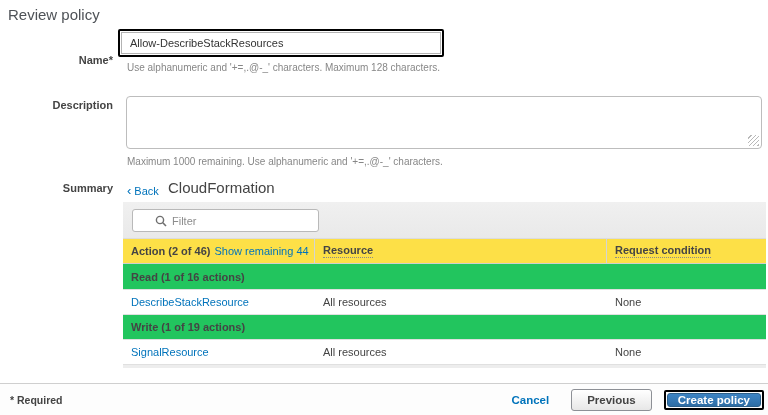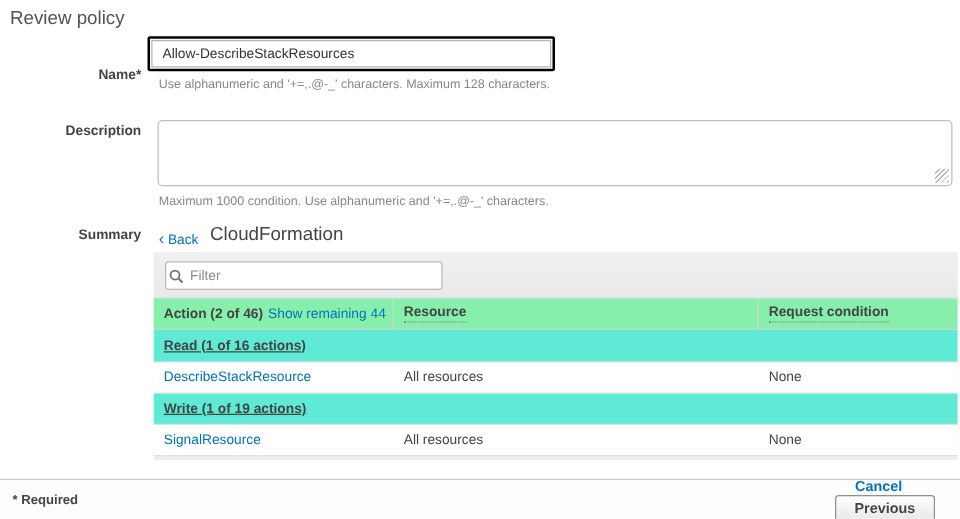--- a/index.html
+++ b/index.html
@@ -27,46 +27,46 @@
     border-radius:4px; resize:none; font-family:"Liberation Sans","DejaVu Sans",sans-serif; font-size:11px; padding:4px 6px; outline:none; }
   .resize-grip { position:absolute; left:748px; top:135px; width:11px; height:11px;
     background:repeating-linear-gradient(135deg, transparent 0 2px, #b9b9b9 2px 3px); cursor:nwse-resize; }
 
   .back-link { position:absolute; left:127px; top:183px; color:#0073bb; font-size:11px; text-decoration:none; cursor:pointer;text-align:center; }
   .back-link .chev { font-size:13px; margin-right:3px; }
   .service-name { position:absolute; left:168px; top:179px; font-size:15px; color:#444; }
 
   .panel { position:absolute; left:123px; top:202px; width:643px; height:166px; background:#ededed; }
   .filter-bar { position:relative; height:36px; background:linear-gradient(#f0f0f0,#e9e9e9); }
-  .filter-wrap { position:absolute; left:9px; top:7px; width:222px; height:23px; background:#fff;
-    border:1px solid #b9b9b9; border-radius:3px; display:flex; align-items:center; padding:0 2px; }
+  .filter-wrap { position:absolute; left:9px; top:7px; width:187px; height:23px; background:#fff;
+    border:1px solid #b9b9b9; border-radius:3px; display:flex; align-items:center; padding:0 22px; }
   .filter-wrap svg { flex:0 0 auto; margin-right:5px; }
   .filter-input { border:none; outline:none; flex:1; font-size:11px; color:#444;
     font-family:"Liberation Sans","DejaVu Sans",sans-serif; background:transparent; }
   .filter-input::placeholder { color:#8c8c8c; }
 
   .row { display:flex; align-items:center; }
   .col { padding-left:8px; overflow:hidden; white-space:nowrap; }
   .c1 { width:192px; } .c2 { width:292px; } .c3 { flex:1; }
 
-  .thead { height:26px; background:#86efac; border-top:1px solid #dcdcdc; border-bottom:1px solid #cfcfcf;
+  .thead { height:26px; background:#fde047; border-top:1px solid #dcdcdc; border-bottom:1px solid #cfcfcf;
     font-weight:700; color:#444; }
   .thead .c1, .thead .c2 { border-right:1px solid #d4d4d4; height:100%; display:flex; align-items:center; }
   .thead .c3 { height:100%; display:flex; align-items:center; }
   .tt { border-bottom:1px dotted #8a8a8a; padding-bottom:1px; cursor:help; }
   .link { color:#0073bb; text-decoration:none; cursor:pointer; }
   .thead .link { font-weight:400; margin-left:4px; }
 
   .trow { height:25px; background:#fff; border-bottom:1px solid #e0e0e0; color:#444; }
   .trow.first { height:26px; }
-  .trow.section { background:#5eead4; font-weight:700;text-decoration:underline; }
+  .trow.section { background:#22c55e; font-weight:700; }
 
   .footer { position:absolute; left:0; top:383px; width:768px; height:32px; background:#fdfdfd; border-top:1px solid #cfcfcf; }
   .required { position:absolute; left:10px; top:10px; font-weight:700; font-size:10.5px; color:#444; }
-  .footer-actions { position:absolute; right:4px; top:0; height:32px; display:flex; align-items:center;flex-direction:column; }
+  .footer-actions { position:absolute; right:4px; top:0; height:32px; display:flex; align-items:center; }
   .cancel-link { color:#0073bb; font-weight:700; font-size:11.5px; text-decoration:none; cursor:pointer; margin-right:22px; }
   .btn { font-family:"Liberation Sans","DejaVu Sans",sans-serif; font-size:11.5px; border-radius:3px; cursor:pointer; }
   .btn-default { padding:4px 15px; color:#444; font-weight:700; background:linear-gradient(#ffffff,#e7e7e7);
     border:1px solid #8d9096; margin-right:12px;text-align:center; }
   .create-annotation { display:inline-block; padding:1px; background:transparent; }
   .btn-primary { padding:0 10px; color:#fff; font-weight:700; background:linear-gradient(#3d84c4,#2e6da4);
     border:1px solid #2b5f8a; }
 </style>
 </head>
 <body>
@@ -77,21 +77,21 @@
 
   <label class="flabel name-label">Name*</label>
   <div class="annotation-box name-annotation">
     <input class="name-input" type="text" value="Allow-DescribeStackResources" style="">
   </div>
   <div class="hint name-hint">Use alphanumeric and '+=,.@-_' characters. Maximum 128 characters.</div>
 
   <label class="flabel desc-label">Description</label>
   <textarea class="desc-input" value="" style=""></textarea>
   <div class="resize-grip"></div>
-  <div class="hint desc-hint">Maximum 1000 condition. Use alphanumeric and '+=,.@-_' characters.</div>
+  <div class="hint desc-hint">Maximum 1000 remaining. Use alphanumeric and '+=,.@-_' characters.</div>
 
   <label class="flabel summary-label">Summary</label>
   <a class="back-link"><span class="chev">‹</span><span>Back</span></a>
   <span class="service-name">CloudFormation</span>
 
   <div class="panel">
     <div class="filter-bar">
       <div class="filter-wrap">
         <svg width="12" height="12" viewBox="0 0 12 12">
           <circle cx="5" cy="5" r="3.6" fill="none" stroke="#6f6f6f" stroke-width="1.4"></circle>

